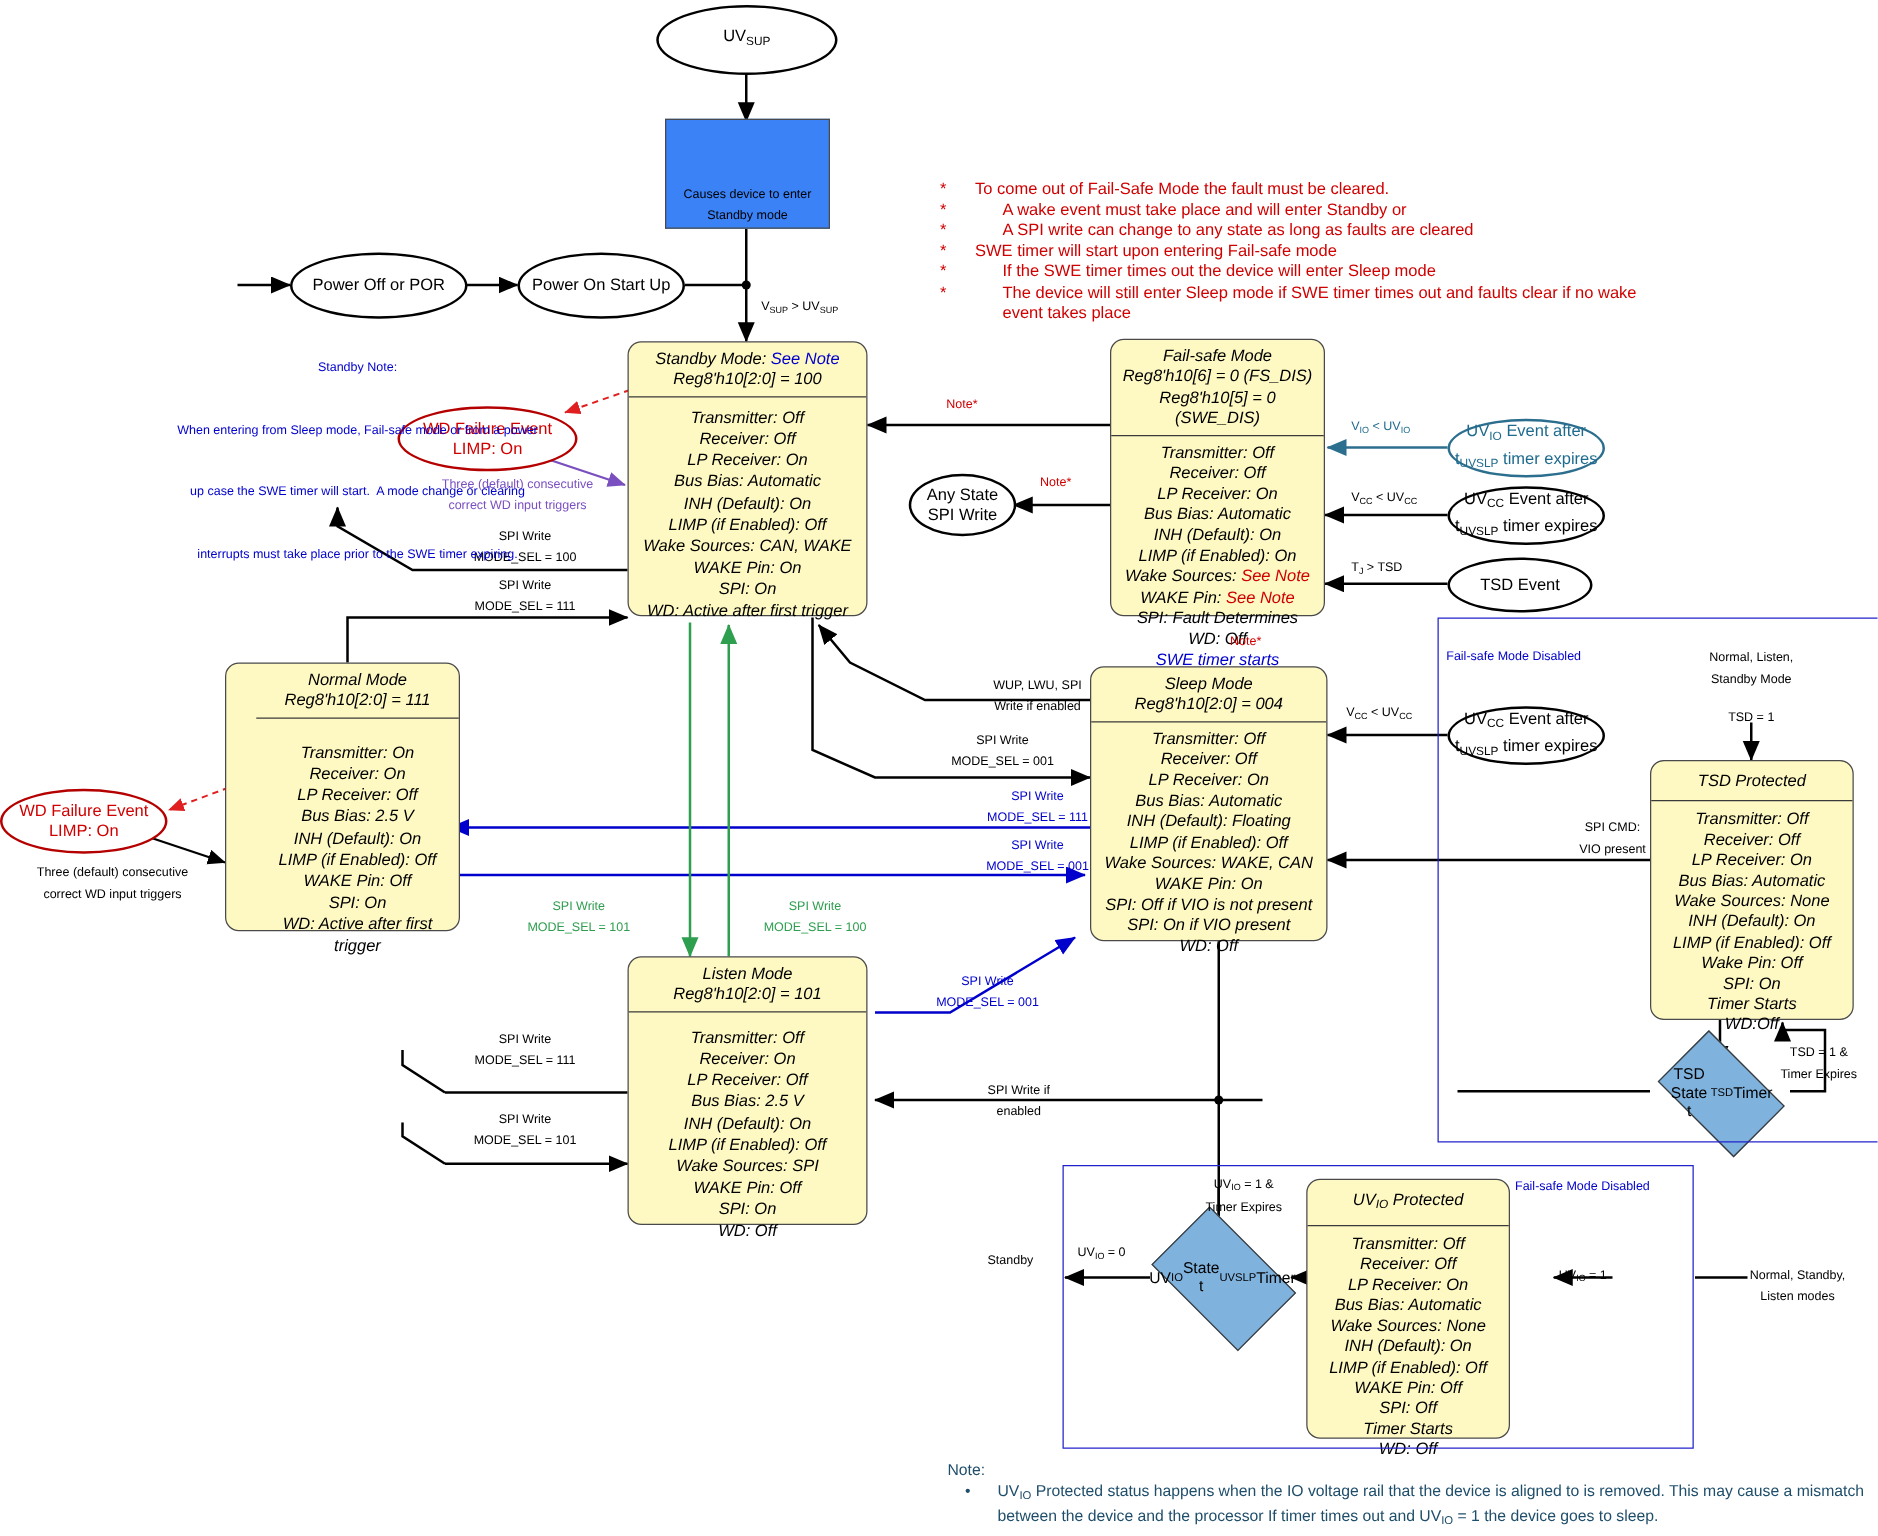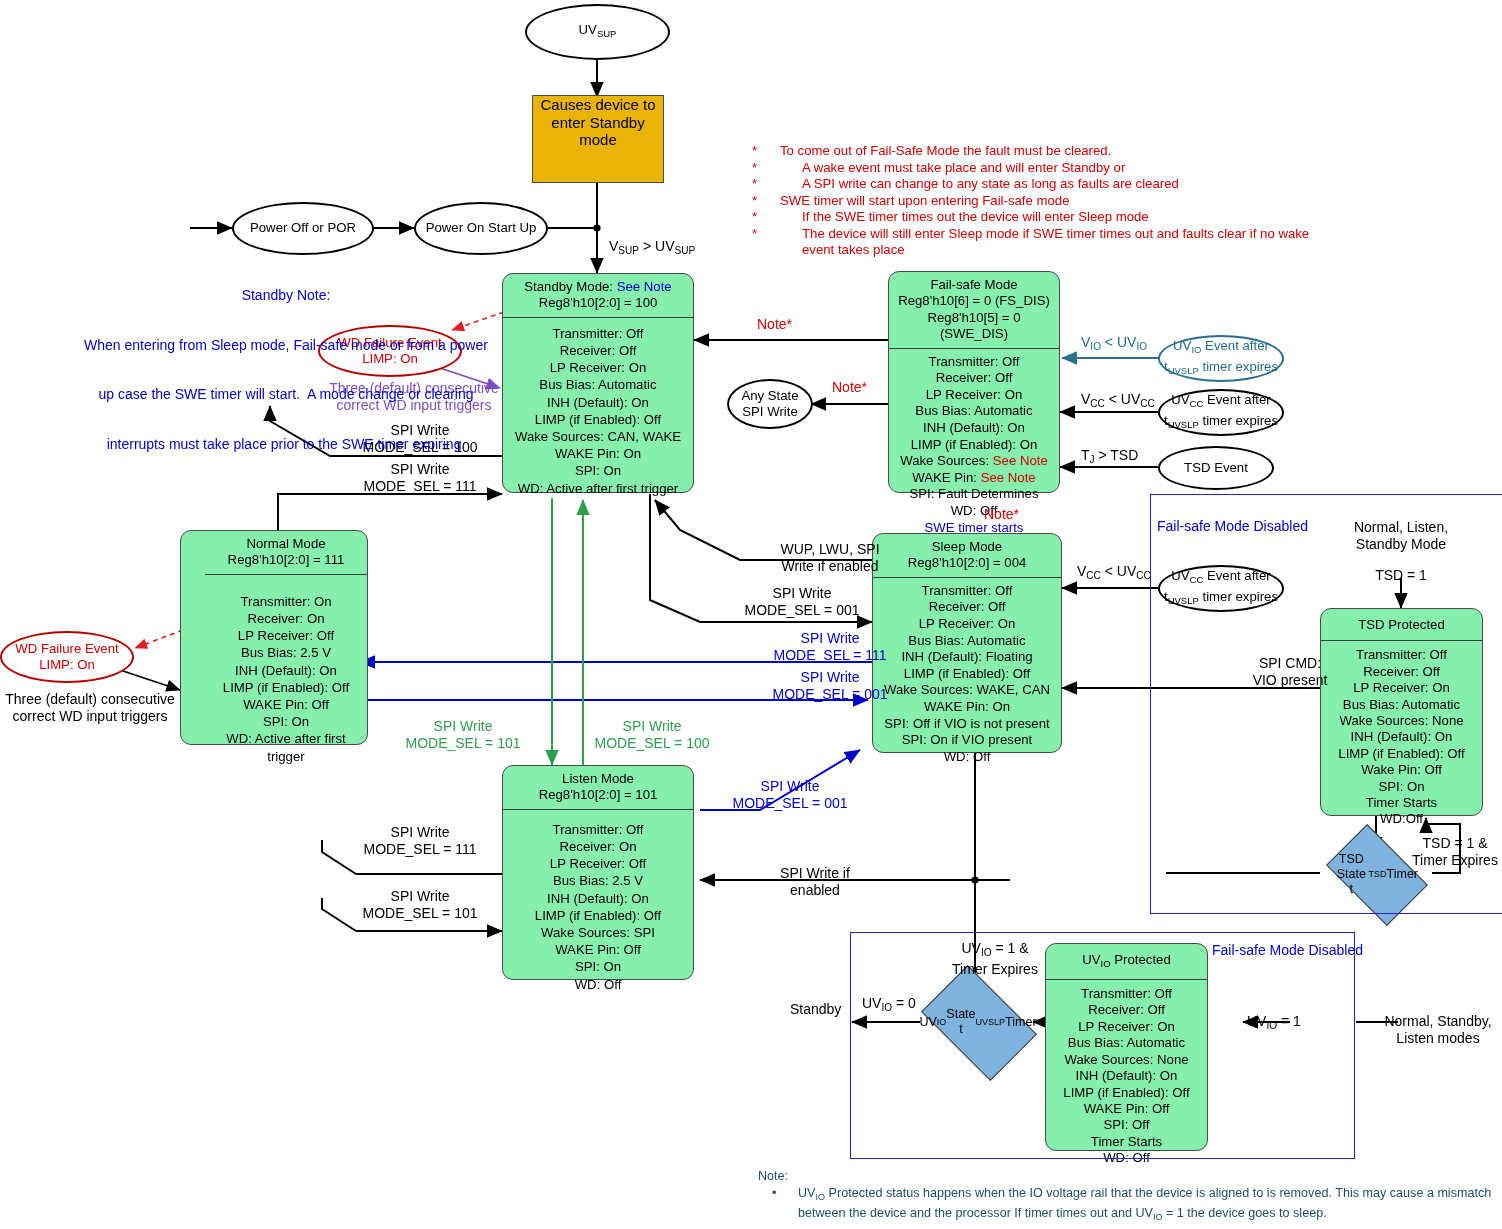--- a/index.html
+++ b/index.html
@@ -1,41 +1,41 @@
 <!DOCTYPE html>
 <html><head>
 <meta charset="utf-8">
 <style>
   html,body{margin:0;padding:0;background:#ffffff;}
   body{width:1502px;height:1229px;position:relative;font-family:"Liberation Sans",sans-serif;color:#000;}
   #canvas{position:absolute;left:0;top:0;width:1502px;height:1229px;}
   svg.wires{position:absolute;left:0;top:0;width:1502px;height:1229px;pointer-events:none;}
   .node{position:absolute;box-sizing:border-box;}
   
-  .sbox{background:#86efac;border:1px solid #4a4a4a;border-radius:11px;
-        box-shadow:0 0 0 0 transparent;}
+  .sbox{background:#fef9c3;border:1px solid #4a4a4a;border-radius:11px;
+        box-shadow:0 0 0 0 transparent;font-style:italic;}
   .sbox .hdr{text-align:center;font-size:13.2px;line-height:16.4px;padding:5px 4px 5px;}
   .sbox .sep{height:1px;background:#3a3a3a;}
   .sbox .body{text-align:center;font-size:13.2px;line-height:17.2px;padding:7px 4px 8px;}
   
-  .prect{background:#eab308;border:1px solid #4a4a4a;display:flex;align-items:flex-start;justify-content:center;
-         text-align:center;font-size:15px;line-height:17.6px;}
+  .prect{background:#3b82f6;border:1px solid #4a4a4a;display:flex;align-items:flex-end;justify-content:center;
+         text-align:center;font-size:10px;line-height:17.6px;}
   
   .ell{border:2px solid #000;border-radius:50%;display:flex;align-items:center;justify-content:center;
        text-align:center;font-size:13.2px;line-height:16.5px;background:#fff;}
   .ell.red{border-color:#b50000;}
   .ell.teal{border-color:#2c6e8e;}
   
   .diamond{position:absolute;}
   .diamond .dsh{position:absolute;left:0;top:0;width:100%;height:100%;
        background:#7fb2dd;border:1px solid #3a3a3a;transform:rotate(45deg);}
   .diamond .dtx{position:absolute;left:0;top:0;width:100%;height:100%;display:flex;
        align-items:center;justify-content:center;text-align:center;font-size:12.5px;line-height:15px;}
   
-  .txt{position:absolute;font-size:14px;line-height:16.5px;white-space:pre;}
+  .txt{position:absolute;font-size:10px;line-height:16.5px;white-space:pre;}
   .txt.c{text-align:center;}
   .txt.l{text-align:center;}
   .red{color:#d00000;}
   .blue{color:#0000cc;}
   .green{color:#2e9e4f;}
   .purple{color:#7a4fc0;}
   .navy{color:#1f4e6b;}
   .tealc{color:#1f6b8e;}
   sub{font-size:72%;vertical-align:-0.28em;letter-spacing:0;}
   

